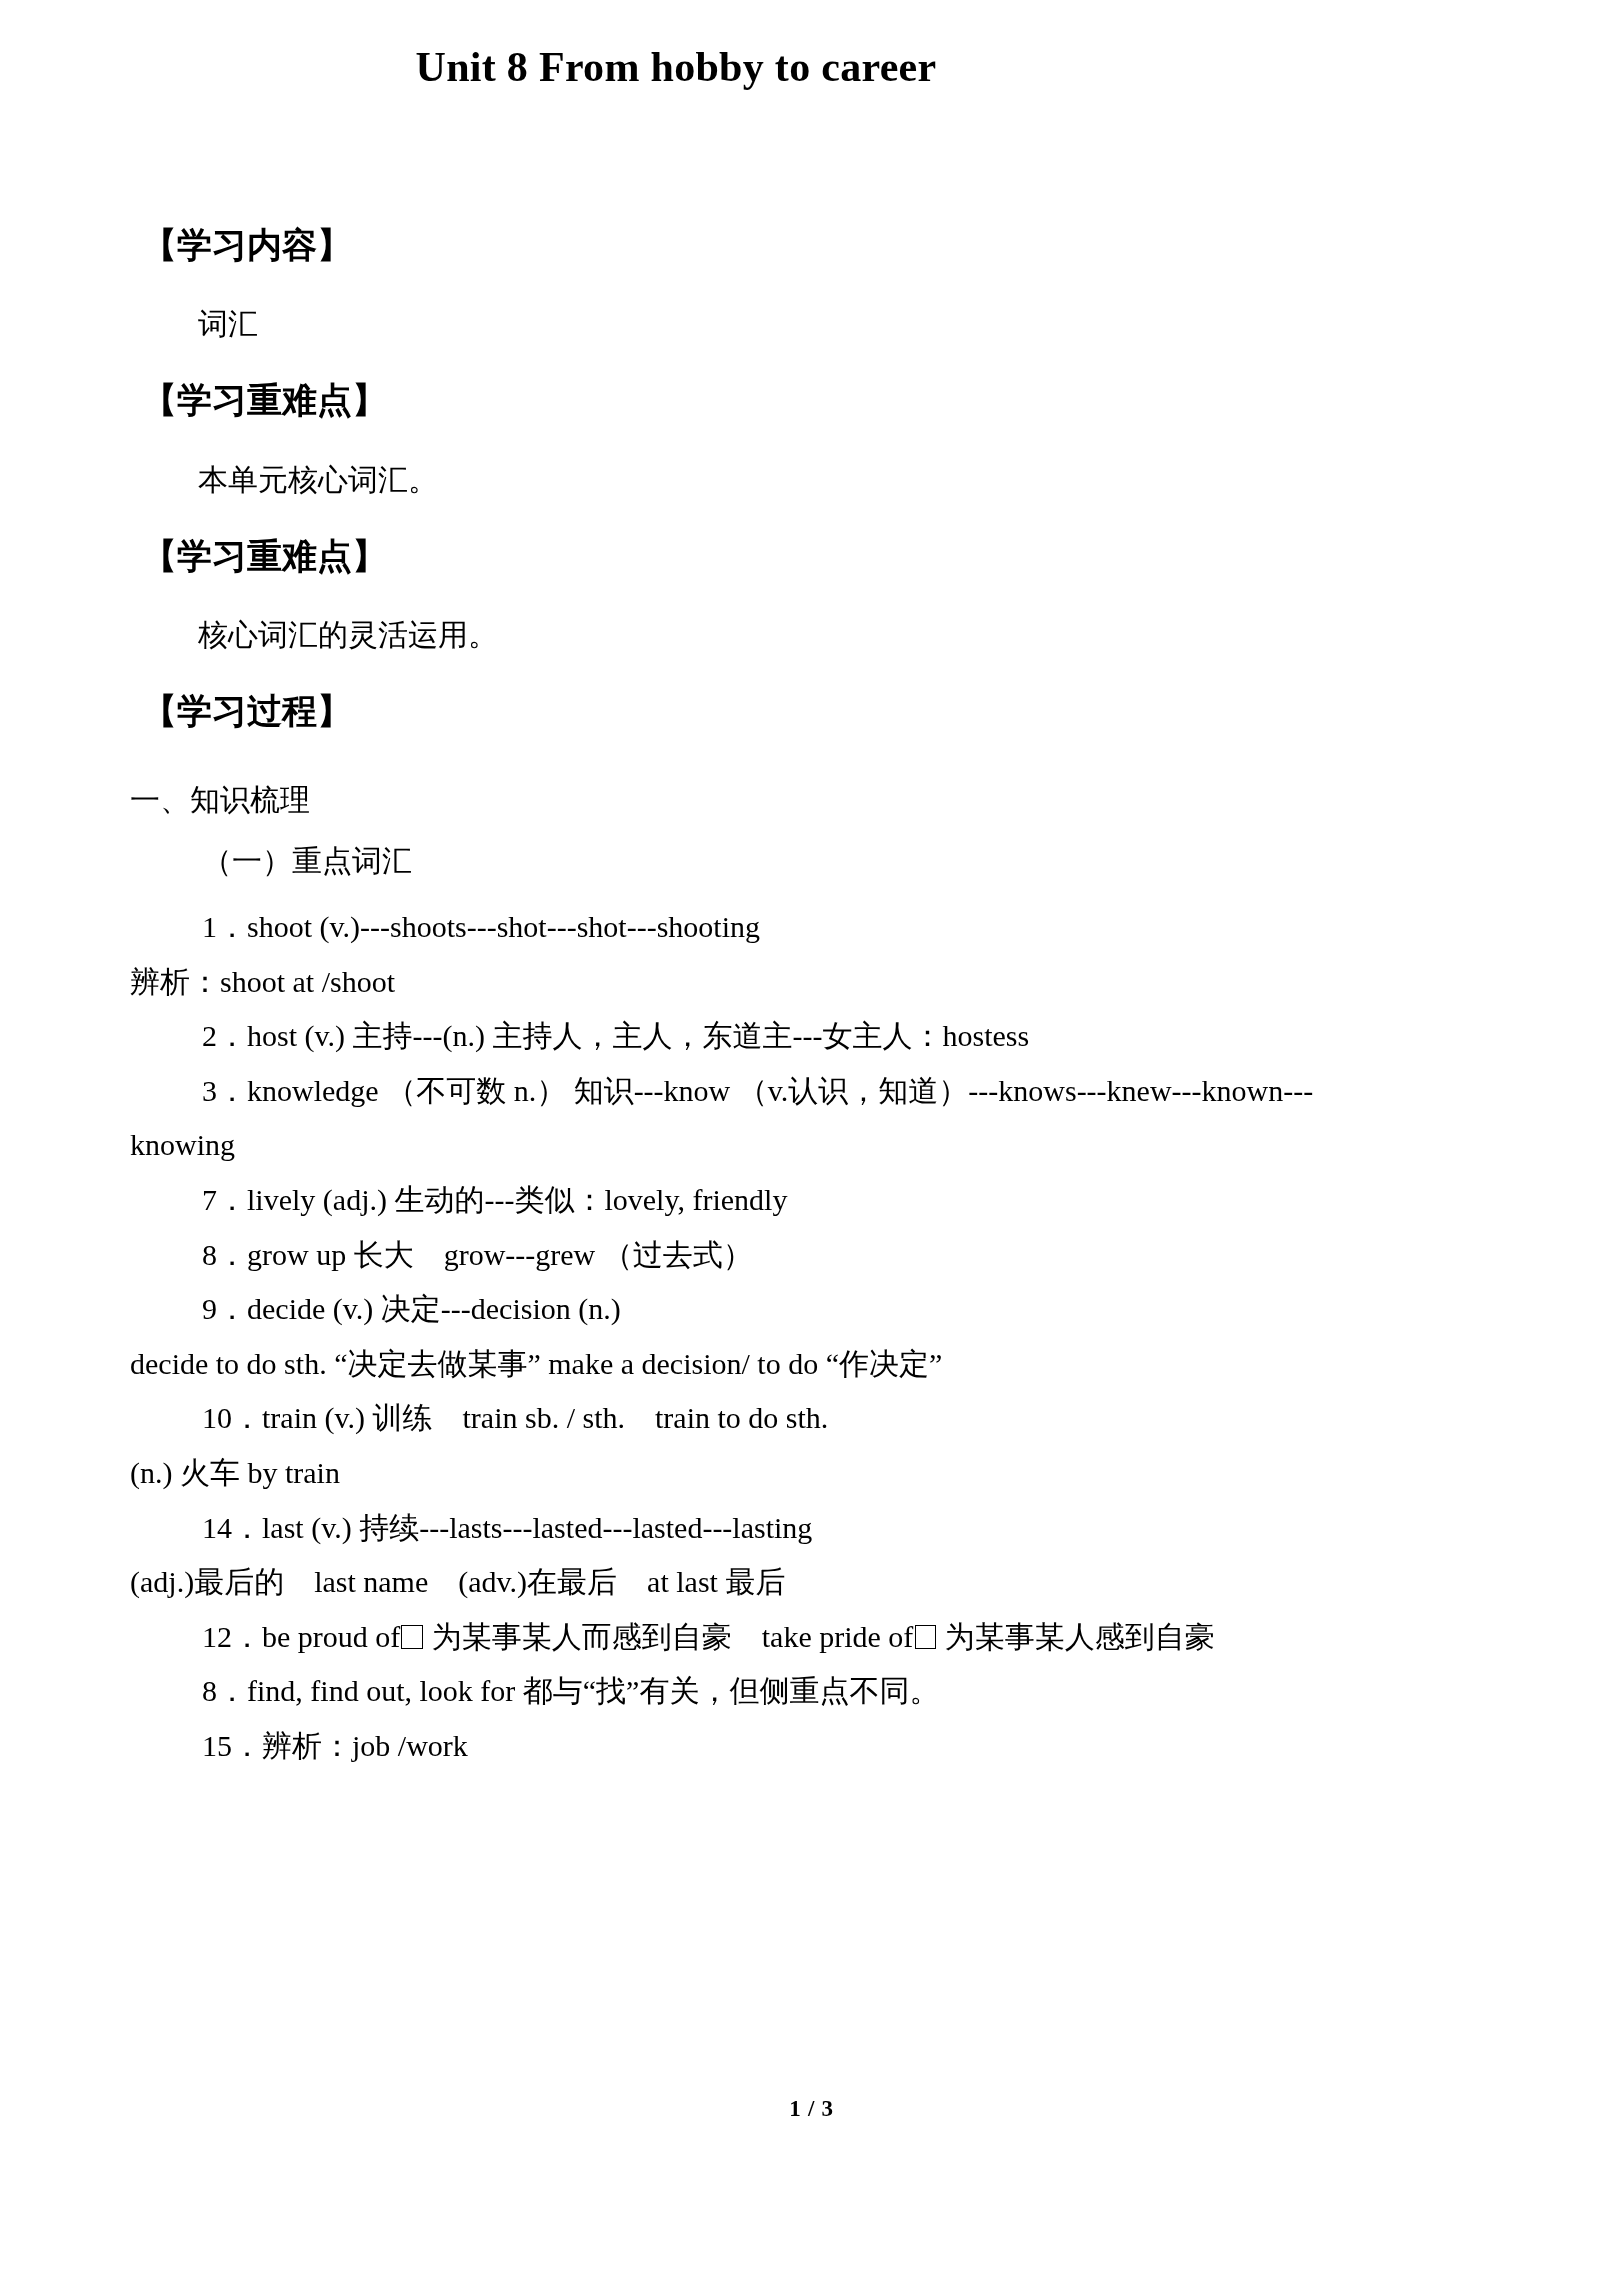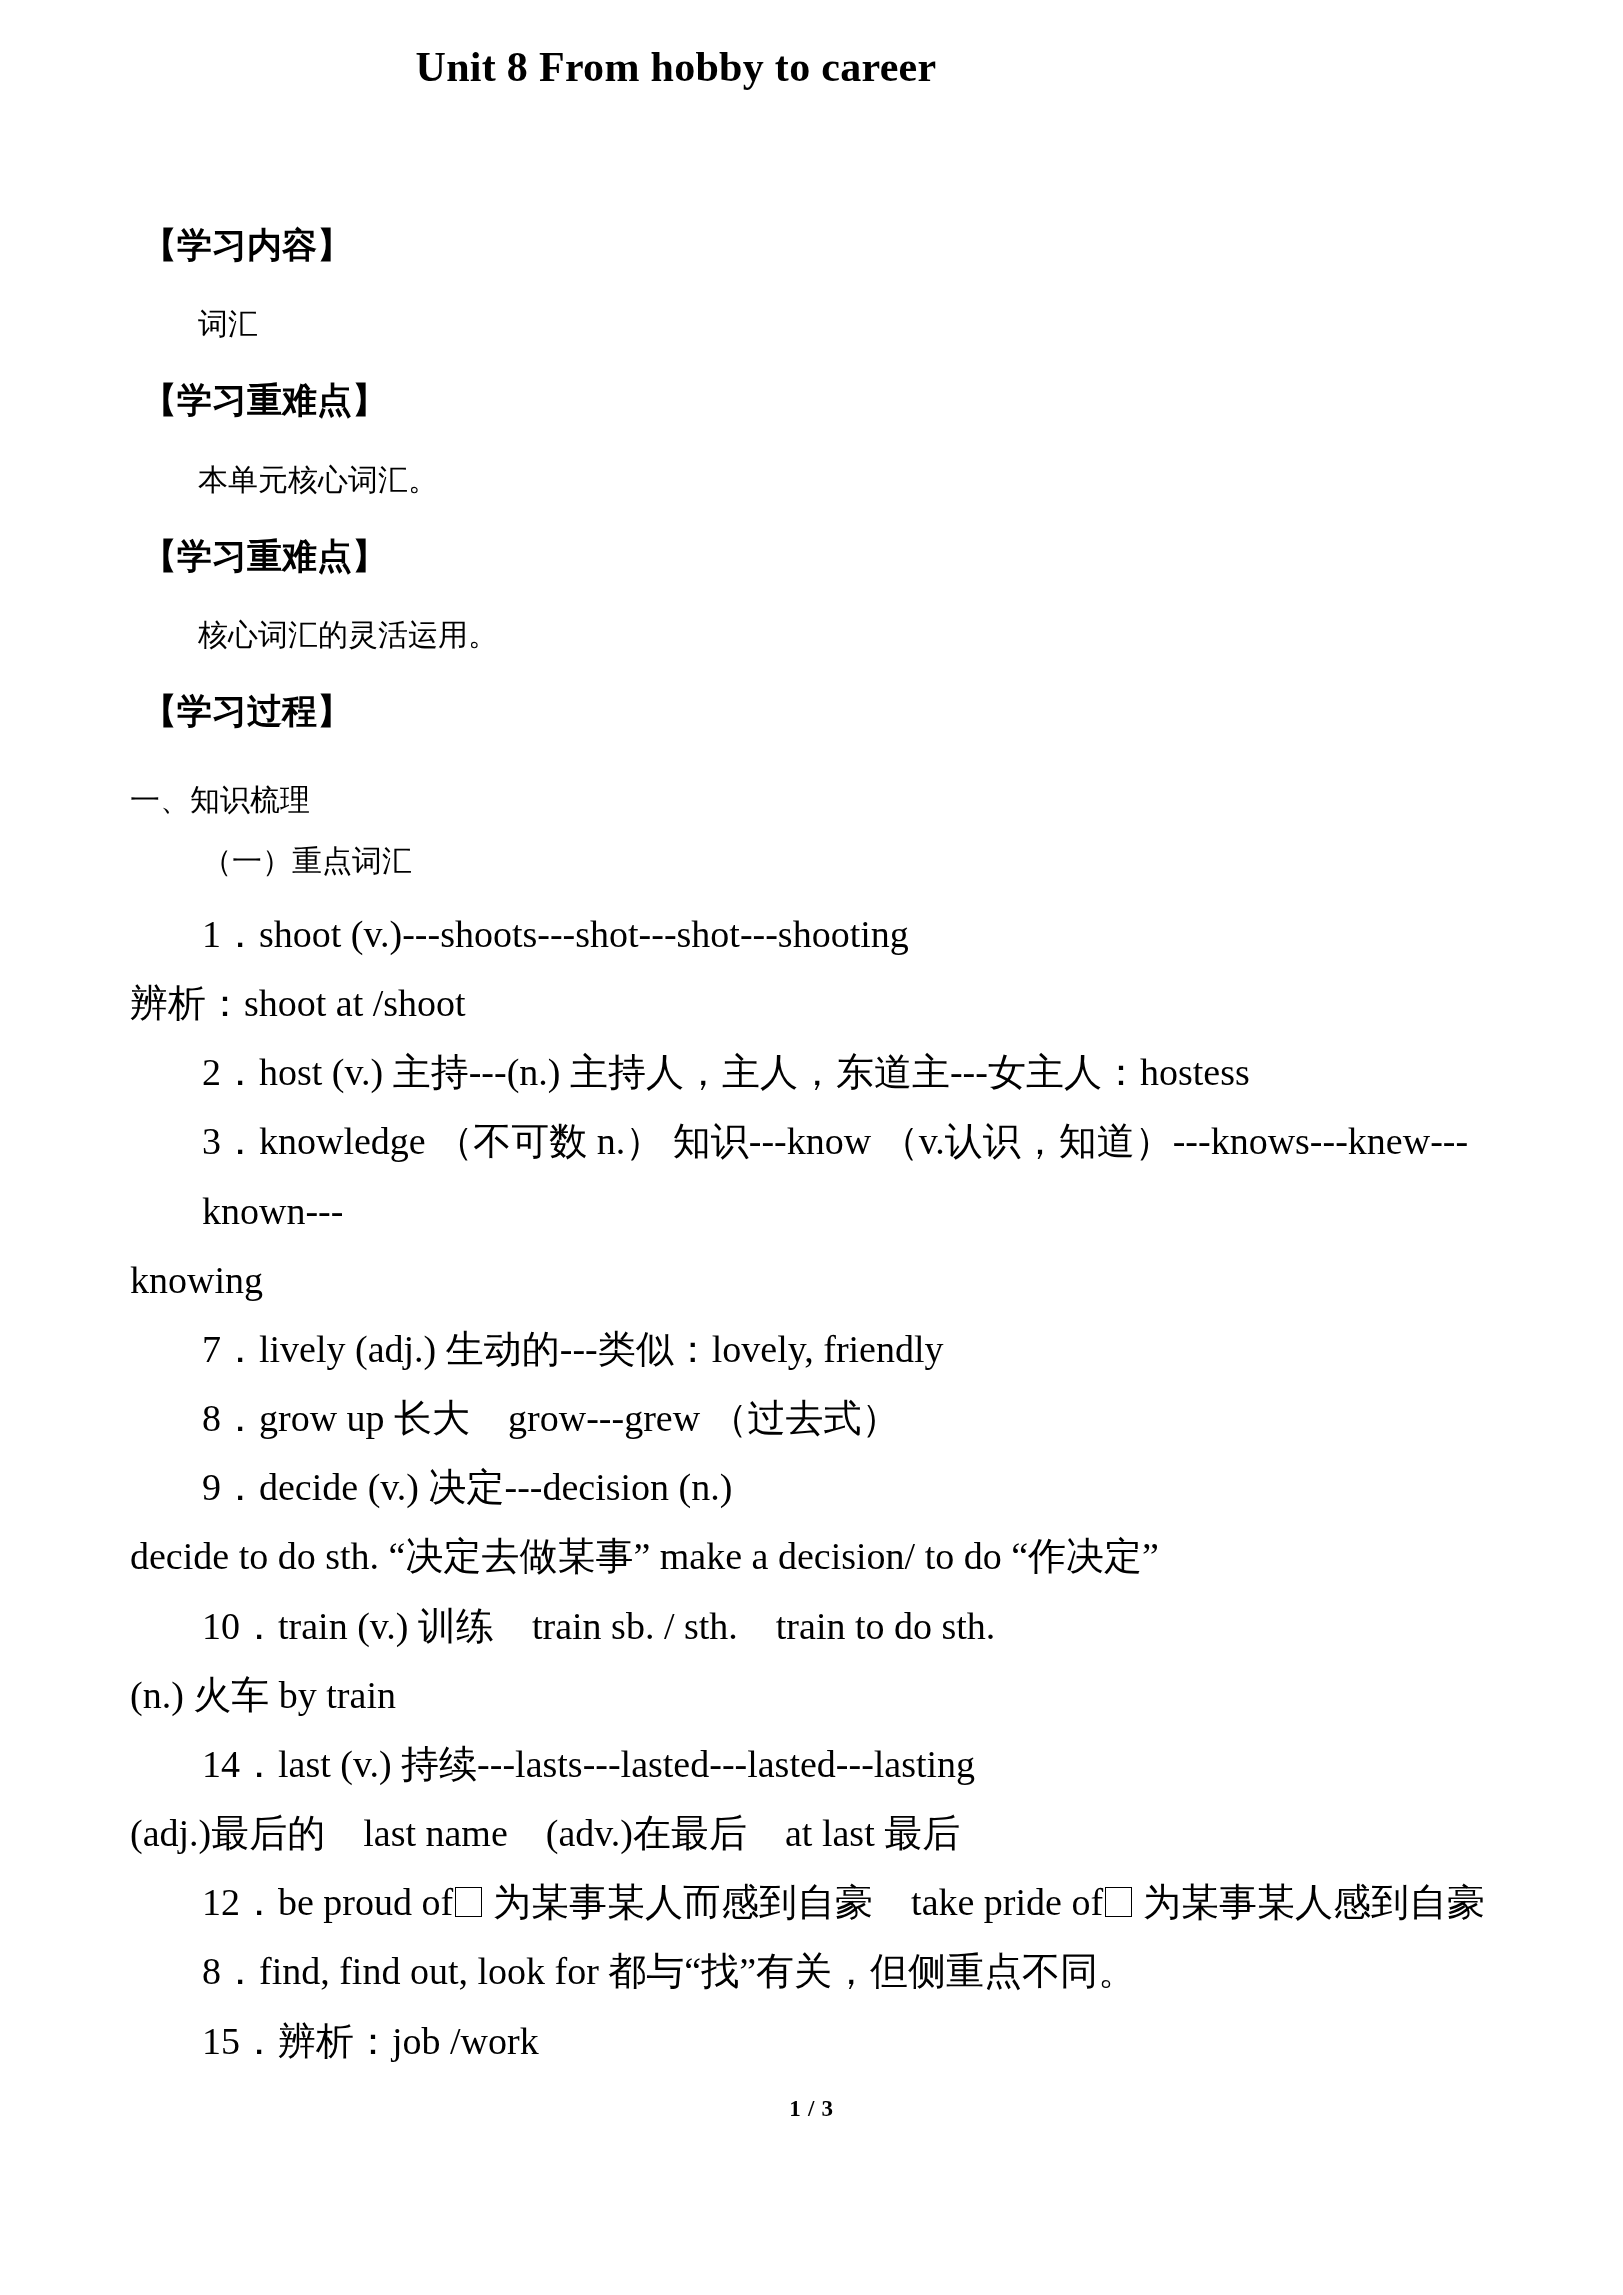--- a/index.html
+++ b/index.html
@@ -62,21 +62,21 @@
 
   .indent-1 { padding-left: 68px; }
   .indent-2 { padding-left: 72px; }
   .no-indent { padding-left: 0; }
 
   .gap-sm { height: 17.7px; }
   .gap-md { height: 27px; }
   .gap-lg { height: 38px; }
 
   .list-line {
-    font-size: 38px;
+    font-size: 30px;
     line-height: 1.82;
     margin: 0;
     padding-left: 72px;
     white-space: pre-wrap;
   }
   .list-line.flush {
     padding-left: 0;
   }
 
   .footer {

